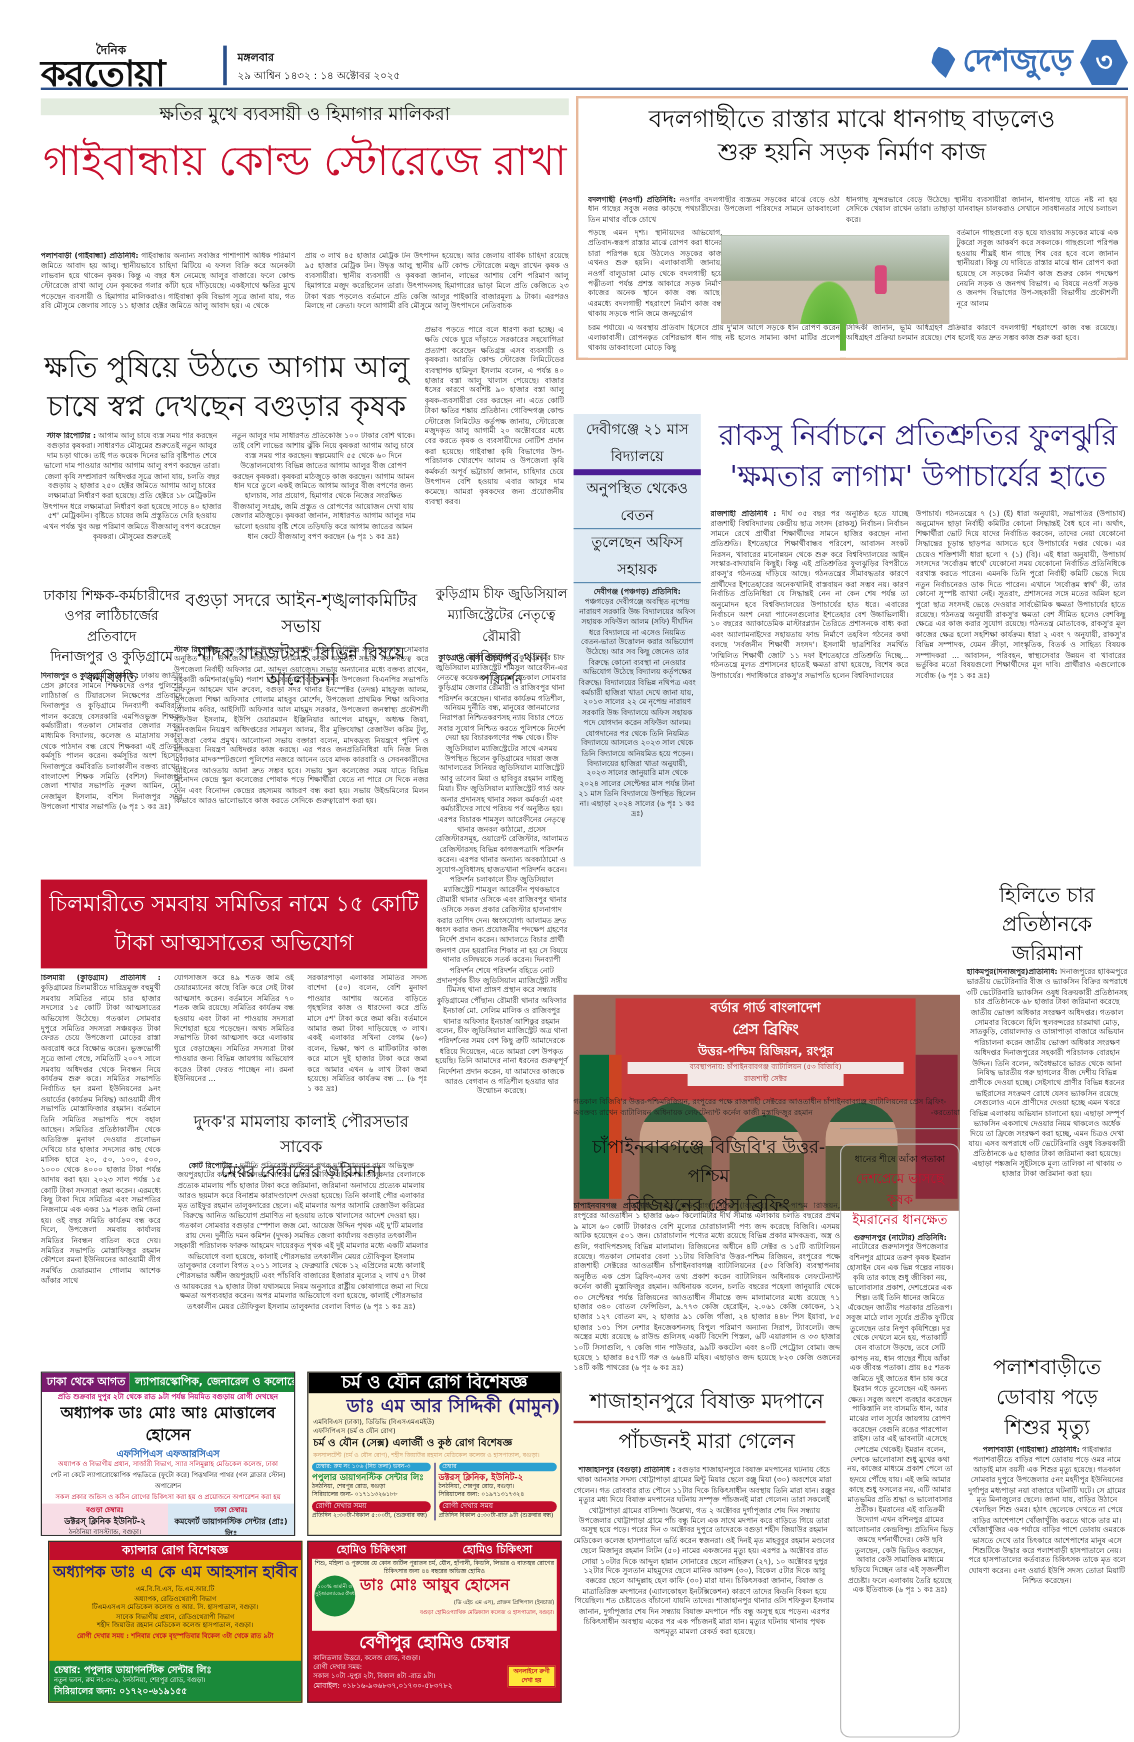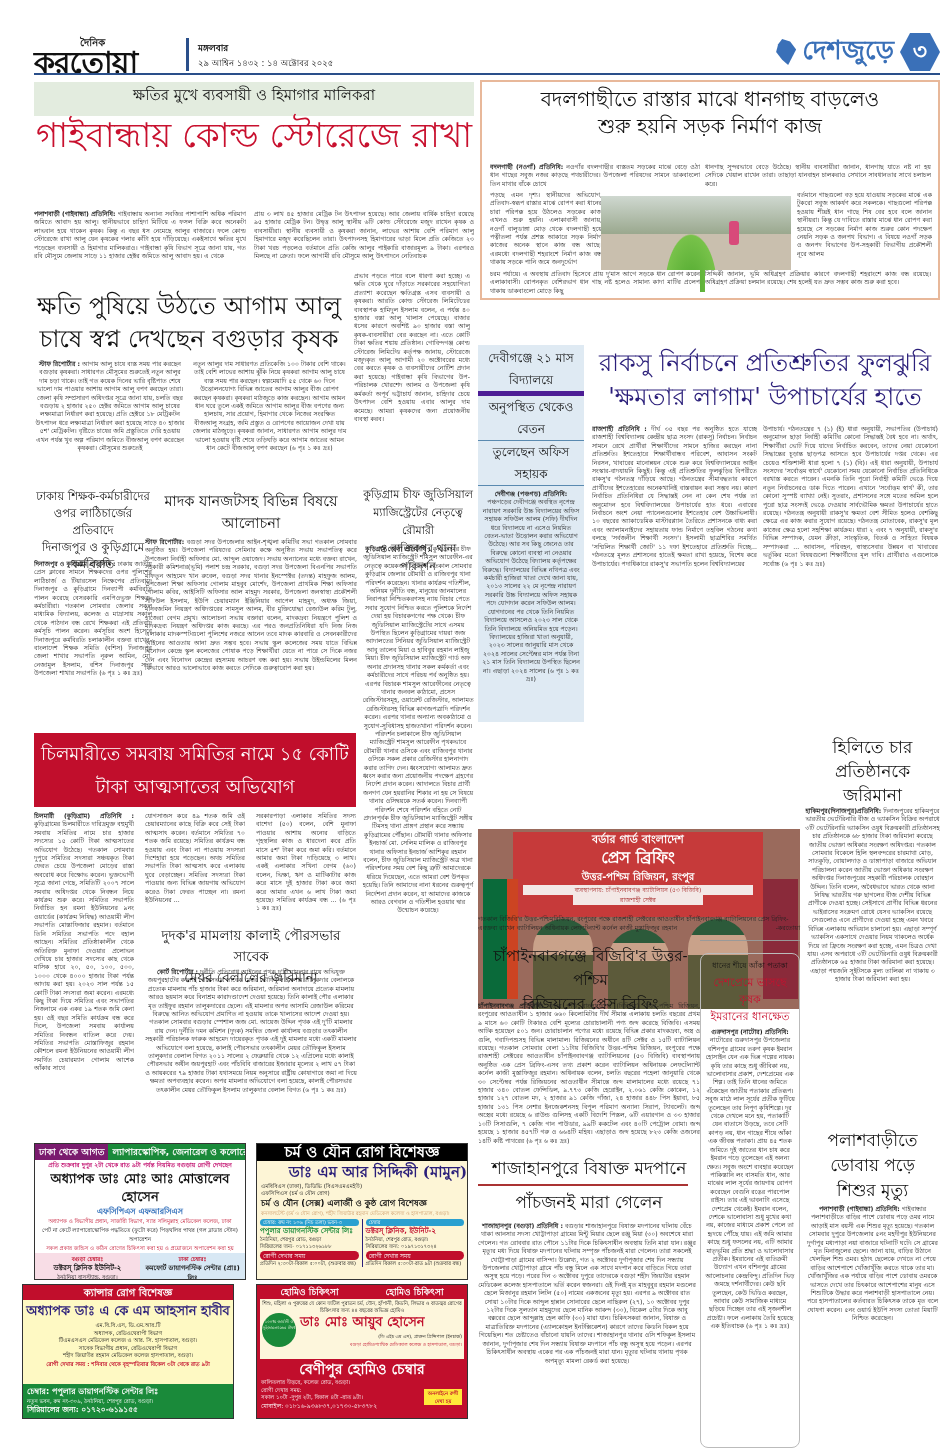--- a/index.html
+++ b/index.html
@@ -12,21 +12,21 @@
 .logo-small{font-size:10px;font-weight:bold;color:#1a1a1a;text-align:left;padding-left:46px;line-height:10px}
 .logo-big{font-size:30px;font-weight:900;color:#111;line-height:30px;letter-spacing:-1px;font-family:"DejaVu Serif",serif}
 .vbar{left:186px;top:38px;width:3px;height:33px;background:#2a4f8a}
 .dayname{left:198px;top:41px;font-size:9px;font-weight:bold}
 .datestr{left:198px;top:57px;font-size:8.5px}
 .topline{left:34px;top:73px;width:906px;height:2px;background:#2a4f8a}
 .sec-logo{left:680px;top:32px;width:260px;height:40px;display:flex;align-items:center;justify-content:flex-end;gap:6px}
 .sec-map{width:20px;height:26px;background:#3a70b8;clip-path:polygon(30% 0,70% 10%,100% 40%,80% 70%,60% 100%,30% 80%,0 50%,10% 20%)}
 .sec-title{font-size:26px;color:#3a70b8;font-family:"DejaVu Serif",serif;font-weight:bold}
 .sec-num{width:40px;height:38px;background:#3a70b8;color:#fff;font-size:22px;font-weight:bold;display:flex;align-items:center;justify-content:center;clip-path:polygon(25% 0,75% 0,100% 50%,75% 100%,25% 100%,0 50%)}
-.kicker{left:34px;top:82px;width:440px;height:34px;background:#e3ecdf;font-size:15px;text-align:center;line-height:26px;font-family:"DejaVu Serif",serif}
+.kicker{left:34px;top:82px;width:440px;height:14px;background:#e3ecdf;font-size:15px;text-align:center;line-height:26px;font-family:"DejaVu Serif",serif}
 .red-big{color:#c8102e;font-family:"DejaVu Serif",serif;text-align:center;font-size:34px;line-height:46px}
 .boxed{border:2px solid #e8b89a}
 .photo{background:linear-gradient(160deg,#7b8a6a,#b9b8a8 50%,#8b7d65);position:relative;overflow:hidden}
 .grass{position:absolute;background:radial-gradient(ellipse at 50% 90%,#4fa82e,#78c24a 60%,transparent 62%)}
 .sidebox{background:#dfeaf3}
 .redband{background:#c10e2c;color:#fff;text-align:center;font-family:"DejaVu Serif",serif}
 .bgb-photo{background:#9a6a5c;position:relative;overflow:hidden}
 .banner{position:absolute;left:100px;top:8px;width:780px;height:110px;background:#c63a3a;color:#fff;text-align:center}
 .soldier{position:absolute;bottom:0;width:130px;height:150px;background:linear-gradient(180deg,#2c5a3a 0 18%,#c9a28a 18% 40%,#5c5a3a 40%);border-radius:40px 40px 0 0}
 .flag{position:absolute;top:50px;width:35px;height:120px}
@@ -105,20 +105,21 @@
 
 <div class="abs hl" style="left:34px;top:488px;width:118px;font-size:11.5px;line-height:17px">
   <div>ঢাকায় শিক্ষক-কর্মচারীদের</div>
   <div>ওপর লাঠিচার্জের প্রতিবাদে</div>
   <div>দিনাজপুর ও কুড়িগ্রামে</div>
   <div>কর্মবিরতি</div>
 </div>
 <div class="abs t" style="left:34px;top:560px;width:118px;height:170px;overflow:hidden"><b>দিনাজপুর ও কুড়িগ্রাম প্রতিনিধি :</b> <span>ঢাকায় জাতীয় প্রেস ক্লাবের সামনে শিক্ষকদের ওপর পুলিশের লাঠিচার্জ ও টিয়ারসেল নিক্ষেপের প্রতিবাদে দিনাজপুর ও কুড়িগ্রামে দিনব্যাপী কর্মবিরতি পালন করেছে বেসরকারি এমপিওভুক্ত শিক্ষক-কর্মচারীরা। গতকাল সোমবার জেলার সকল মাধ্যমিক বিদ্যালয়, কলেজ ও মাদ্রাসায় সকাল থেকে পাঠদান বন্ধ রেখে শিক্ষকরা এই প্রতিবাদ কর্মসূচি পালন করেন। কর্মসূচির অংশ হিসেবে দিনাজপুরে কর্মবিরতি চলাকালীন বক্তব্য রাখেন- বাংলাদেশ শিক্ষক সমিতি (বশিস) দিনাজপুর জেলা শাখার সভাপতি নূরুল আমিন, মো. নেজামুল ইসলাম, বশিস দিনাজপুর সদর উপজেলা শাখার সভাপতি (৬ পৃঃ ১ কঃ দ্রঃ)</span></div>
 
 <div class="abs hl" style="left:145px;top:490px;width:212px;font-size:14.5px;line-height:22px">
+  <div>বগুড়া সদরে আইন-শৃঙ্খলাকমিটির সভায়</div>
   <div>মাদক যানজটসহ বিভিন্ন বিষয়ে আলোচনা</div>
 </div>
 <div class="abs t" style="left:145px;top:538px;width:212px;height:192px;overflow:hidden"><b>স্টাফ রিপোর্টার:</b> <span>বগুড়া সদর উপজেলার আইন-শৃঙ্খলা কমিটির সভা গতকাল সোমবার অনুষ্ঠিত হয়। উপজেলা পরিষদের সেমিনার কক্ষে অনুষ্ঠিত সভায় সভাপতিত্ব করে উপজেলা নির্বাহী অফিসার মো. আব্দুল ওয়াজেদ। সভায় অন্যান্যের মধ্যে বক্তব্য রাখেন, সহকারী কমিশনার(ভূমি) পলাশ চন্দ্র সরকার, বগুড়া সদর উপজেলা বিএনপির সভাপতি মাফতুন আহমেদ খান রুবেল, বগুড়া সদর থানার ইনস্পেক্টর (তদন্ত) মাহফুজ আলম, উপজেলা শিক্ষা অফিসার গোলাম মাহবুব মোর্শেদ, উপজেলা প্রাথমিক শিক্ষা অফিসার গোলাম কবির, আইসিটি অফিসার আল মাহমুদ সরকার, উপজেলা জনস্বাস্থ্য প্রকৌশলী সফিউল ইসলাম, ইউপি চেয়ারম্যান ইঞ্জিনিয়ার আপেল মাহমুদ, অধ্যক্ষ জিয়া, মানবজমিন নিয়ন্ত্রণ অধিদপ্তরের সামসুল আলম, বীর মুক্তিযোদ্ধা রেজাউল করিম টুলু, হাজেরা বেগম প্রমুখ। আলোচনা সভায় বক্তারা বলেন, মাদকদ্রব্য নিয়ন্ত্রণে পুলিশ ও মাদকদ্রব্য নিয়ন্ত্রণ অধিদপ্তর কাজ করছে। এর পরও জনপ্রতিনিধিরা যদি নিজ নিজ এলাকার মাদকস্পটগুলো পুলিশের নজরে আনেন তবে মাদক কারবারি ও সেবনকারীদের আইনের আওতায় আনা দ্রুত সম্ভব হবে। সভায় স্কুল কলেজের সময় যাতে বিভিন্ন বিনোদন কেন্দ্রে স্কুল কলেজের পোষাক পড়ে শিক্ষার্থীরা যেতে না পারে সে দিকে নজর দেন এবং বিনোদন কেন্দ্রের রহস্যময় আচরণ বন্ধ করা হয়। সভায় উইন্ডমিলের মিলন কিভাবে আরও ভালোভাবে কাজ করতে সেদিকে গুরুত্বারোপ করা হয়।</span></div>
 
 <div class="abs hl" style="left:362px;top:486px;width:112px;font-size:11px;line-height:18px">
   <div>কুড়িগ্রাম চীফ জুডিসিয়াল</div>
   <div>ম্যাজিস্ট্রেটের নেতৃত্বে রৌমারী</div>
   <div>ও রাজিবপুর থানা পরিদর্শন</div>
 </div>
 <div class="abs t tc" style="left:362px;top:545px;width:112px;height:565px;overflow:hidden"><b>কুড়িগ্রাম জেলা প্রতিনিধি :</b> <span>কুড়িগ্রামের চীফ জুডিসিয়াল ম্যাজিস্ট্রেট শামসুল আরেফীন-এর নেতৃত্বে কয়েকজন বিচারক গতকাল সোমবার কুড়িগ্রাম জেলার রৌমারী ও রাজিবপুর থানা পরিদর্শন করেছেন। থানার কার্যক্রম গতিশীল, অনিয়ম দুর্নীতি বন্ধ, মানুষের জানমালের নিরাপত্তা নিশ্চিতকরণসহ ন্যায় বিচার পেতে সবার সুযোগ নিশ্চিত করতে পুলিশকে নির্দেশ দেয়া হয় বিচারকগণের পক্ষ থেকে। চীফ জুডিসিয়াল ম্যাজিস্ট্রেটের সাথে এসময় উপস্থিত ছিলেন কুড়িগ্রামের দায়রা জজ আদালতের সিনিয়র জুডিসিয়াল ম্যাজিস্ট্রেট আবু তালেব মিয়া ও হাবিবুর রহমান লাইজু মিয়া। চীফ জুডিসিয়াল ম্যাজিস্ট্রেট গার্ড অফ অনার প্রদানসহ থানার সকল কর্মকর্তা এবং কর্মচারীদের সাথে পরিচয় পর্ব অনুষ্ঠিত হয়। এরপর বিচারক শামসুল আরেফীনের নেতৃত্বে থানার জনবল কাঠামো, প্রসেস রেজিস্টারসমূহ, ওয়ারেন্ট রেজিস্টার, আলামত রেজিস্টারসহ বিভিন্ন কাগজপত্রাদি পরিদর্শন করেন। এরপর থানার অন্যান্য অবকাঠামো ও সুযোগ-সুবিধাসহ হাজতখানা পরিদর্শন করেন। পরিদর্শন চলাকালে চীফ জুডিসিয়াল ম্যাজিস্ট্রেট শামসুল আরেফীন পৃথকভাবে রৌমারী থানার ওসিকে এবং রাজিবপুর থানার ওসিকে সকল প্রকার রেজিস্টার হালনাগাদ করার তাগিদ দেন। ধ্বংসযোগ্য আলামত দ্রুত ধ্বংস করার জন্য প্রয়োজনীয় পদক্ষেপ গ্রহণের নির্দেশ প্রদান করেন। আদালতে বিচার প্রার্থী জনগণ যেন হয়রানির শিকার না হয় সে বিষয়ে থানার ওসিদ্বয়কে সতর্ক করেন। দিনব্যাপী পরিদর্শন শেষে পরিদর্শন বহিতে নোট প্রদানপূর্বক চীফ জুডিসিয়াল ম্যাজিস্ট্রেট সঙ্গীয় টিমসহ থানা প্রাঙ্গণ প্রস্থান করে সন্ধ্যায় কুড়িগ্রামের পৌঁছান। রৌমারী থানার অফিসার ইনচার্জ মো. সেলিম মালিক ও রাজিবপুর থানার অফিসার ইনচার্জ আশিকুর রহমান বলেন, চীফ জুডিসিয়াল ম্যাজিস্ট্রেট অত্র থানা পরিদর্শনের সময় বেশ কিছু ত্রুটি আমাদেরকে ধরিয়ে দিয়েছেন, এতে আমরা বেশ উপকৃত হয়েছি। তিনি আমাদের নানা ধরনের গুরুত্বপূর্ণ নির্দেশনা প্রদান করেন, যা আমাদের কাজকে আরও বেগবান ও গতিশীল হওয়ার দ্বার উন্মোচন করেছে।</span></div>
@@ -133,21 +134,21 @@
 
 <div class="abs hl" style="left:145px;top:925px;width:212px;font-size:13.5px;line-height:21px">
   <div>দুদক'র মামলায় কালাই পৌরসভার সাবেক</div>
   <div>মেয়র বেলালের জরিমানা</div>
 </div>
 <div class="abs t tc" style="left:145px;top:968px;width:212px;height:135px;overflow:hidden"><b>কোর্ট রিপোর্টার :</b> <span>দুর্নীতি প্রতিরোধ আইনের পৃথক দু'টি মামলার রায়ে অভিযুক্ত জয়পুরহাটের কালাই পৌরসভার সাবেক মেয়র তৌফিকুল ইসলাম তালুকদার বেলালকে প্রত্যেক মামলায় পাঁচ হাজার টাকা করে জরিমানা, জরিমানা অনাদায়ে প্রত্যেক মামলায় আরও ছয়মাস করে বিনাশ্রম কারাদণ্ডাদেশ দেওয়া হয়েছে। তিনি কালাই পৌর এলাকার মৃত তাইফুর রহমান তালুকদারের ছেলে। এই মামলার অপর আসামি রেজাউল করিমের বিরুদ্ধে আনিত অভিযোগ প্রমাণিত না হওয়ায় তাকে খালাসের আদেশ দেওয়া হয়। গতকাল সোমবার বগুড়ার স্পেশাল জজ মো. আয়েজ উদ্দিন পৃথক এই দু'টি মামলার রায় দেন। দুর্নীতি দমন কমিশন (দুদক) সমন্বিত জেলা কার্যালয় বগুড়ার তৎকালীন সহকারী পরিচালক ফারুক আহমেদ দায়েরকৃত পৃথক এই দুই মামলার মধ্যে একটি মামলার অভিযোগে বলা হয়েছে, কালাই পৌরসভার তৎকালীন মেয়র তৌফিকুল ইসলাম তালুকদার বেলাল বিগত ২০১১ সালের ২ ফেব্রুয়ারি থেকে ১২ এপ্রিলের মধ্যে কালাই পৌরসভার অধীন জয়পুরহাট এবং পাঁচবিবি বাজারের ইজারার মূল্যের ২ লাখ ৫৭ টাকা ও আয়করের ৭৯ হাজার টাকা যথাসময়ে নিয়ম অনুসারে রাষ্ট্রীয় কোষাগারে জমা না দিয়ে ক্ষমতা অপব্যবহার করেন। অপর মামলার অভিযোগে বলা হয়েছে, কালাই পৌরসভার তৎকালীন মেয়র তৌফিকুল ইসলাম তালুকদার বেলাল বিগত (৬ পৃঃ ১ কঃ দ্রঃ)</span></div>
 
 <div class="abs bgb-photo" style="left:478px;top:733px;width:322px;height:180px">
   <div class="banner" style="left:35px;top:3px;width:250px;height:85px">
     <div style="font-size:11px;line-height:15px;font-weight:bold">বর্ডার গার্ড বাংলাদেশ</div>
-    <div style="font-size:16px;line-height:22px;font-weight:bold">প্রেস ব্রিফিং</div>
+    <div style="font-size:12px;line-height:22px;font-weight:bold">প্রেস ব্রিফিং</div>
     <div style="font-size:10px;line-height:16px;font-weight:bold">উত্তর-পশ্চিম রিজিয়ন, রংপুর</div>
     <div style="font-size:6px;line-height:10px;background:#f3e8e6;color:#a33;margin:0 10px">ব্যবস্থাপনায়: চাঁপাইনবাবগঞ্জ ব্যাটালিয়ন (৫৩ বিজিবি)</div>
     <div style="font-size:6px;line-height:10px;background:#f3e8e6;color:#a33;margin:0 60px">রাজশাহী সেক্টর</div>
   </div>
   <div class="flag" style="left:5px;background:linear-gradient(90deg,#0a6a3a 70%,#c42 70%)"></div>
   <div class="flag" style="left:285px;background:#8a2a3a"></div>
   <div class="soldier" style="left:55px;width:60px;height:90px"></div>
   <div class="soldier" style="left:130px;width:62px;height:80px"></div>
   <div class="soldier" style="left:210px;width:60px;height:90px"></div>
 </div>
@@ -234,21 +235,21 @@
       <div style="background:#2aa0d0;color:#fff;border-radius:4px;padding:0 3px">চেম্বার</div>
       <div style="color:#c10e2c;font-size:7px;line-height:10px;font-weight:bold">ডক্টরস্ ক্লিনিক, ইউনিট-২</div>
       <div>ঠনঠনিয়া, শেরপুর রোড, বগুড়া।</div>
       <div>সিরিয়ালের জন্য: ০১৯৭১৩১৭৩২৪</div>
       <div style="background:#c10e2c;color:#fff;border-radius:6px;padding:0 3px;margin-top:1px;font-size:6px;line-height:9px">রোগী দেখার সময়</div>
       <div>প্রতিদিন বিকাল ৫:৩০টা-রাত ৯টা (শুক্রবার বন্ধ)</div>
     </div>
   </div>
 </div>
 
-<div class="ad" style="left:22px;top:1284px;width:212px;height:135px;background:#fef9c3">
+<div class="ad" style="left:40px;top:1284px;width:212px;height:135px;background:#eab308">
   <div style="background:#c10e2c;color:#fff;text-align:center;font-size:10px;line-height:15px;font-weight:bold">ক্যান্সার রোগ বিশেষজ্ঞ</div>
   <div style="color:#2b1f7a;text-align:center;font-size:13px;line-height:22px;font-weight:bold;font-family:'DejaVu Serif',serif">অধ্যাপক ডাঃ এ কে এম আহসান হাবীব</div>
   <div style="font-size:5.5px;line-height:7.5px;text-align:center">
     <div>এম.বি.বি.এস, ডি.এম.আর.টি</div>
     <div>অধ্যাপক, রেডিওথেরাপী বিভাগ</div>
     <div>টিএমএসএস মেডিকেল কলেজ ও আর. সি. হাসপাতাল, বগুড়া।</div>
     <div>সাবেক বিভাগীয় প্রধান, রেডিওথেরাপী বিভাগ</div>
     <div>শহীদ জিয়াউর রহমান মেডিকেল কলেজ হাসপাতাল, বগুড়া।</div>
   </div>
   <div style="font-size:5.5px;line-height:9px;color:#c10e2c;text-align:center;font-weight:bold">রোগী দেখার সময় : শনিবার থেকে বৃহস্পতিবার বিকেল ৩টা থেকে রাত ৯টা</div>

